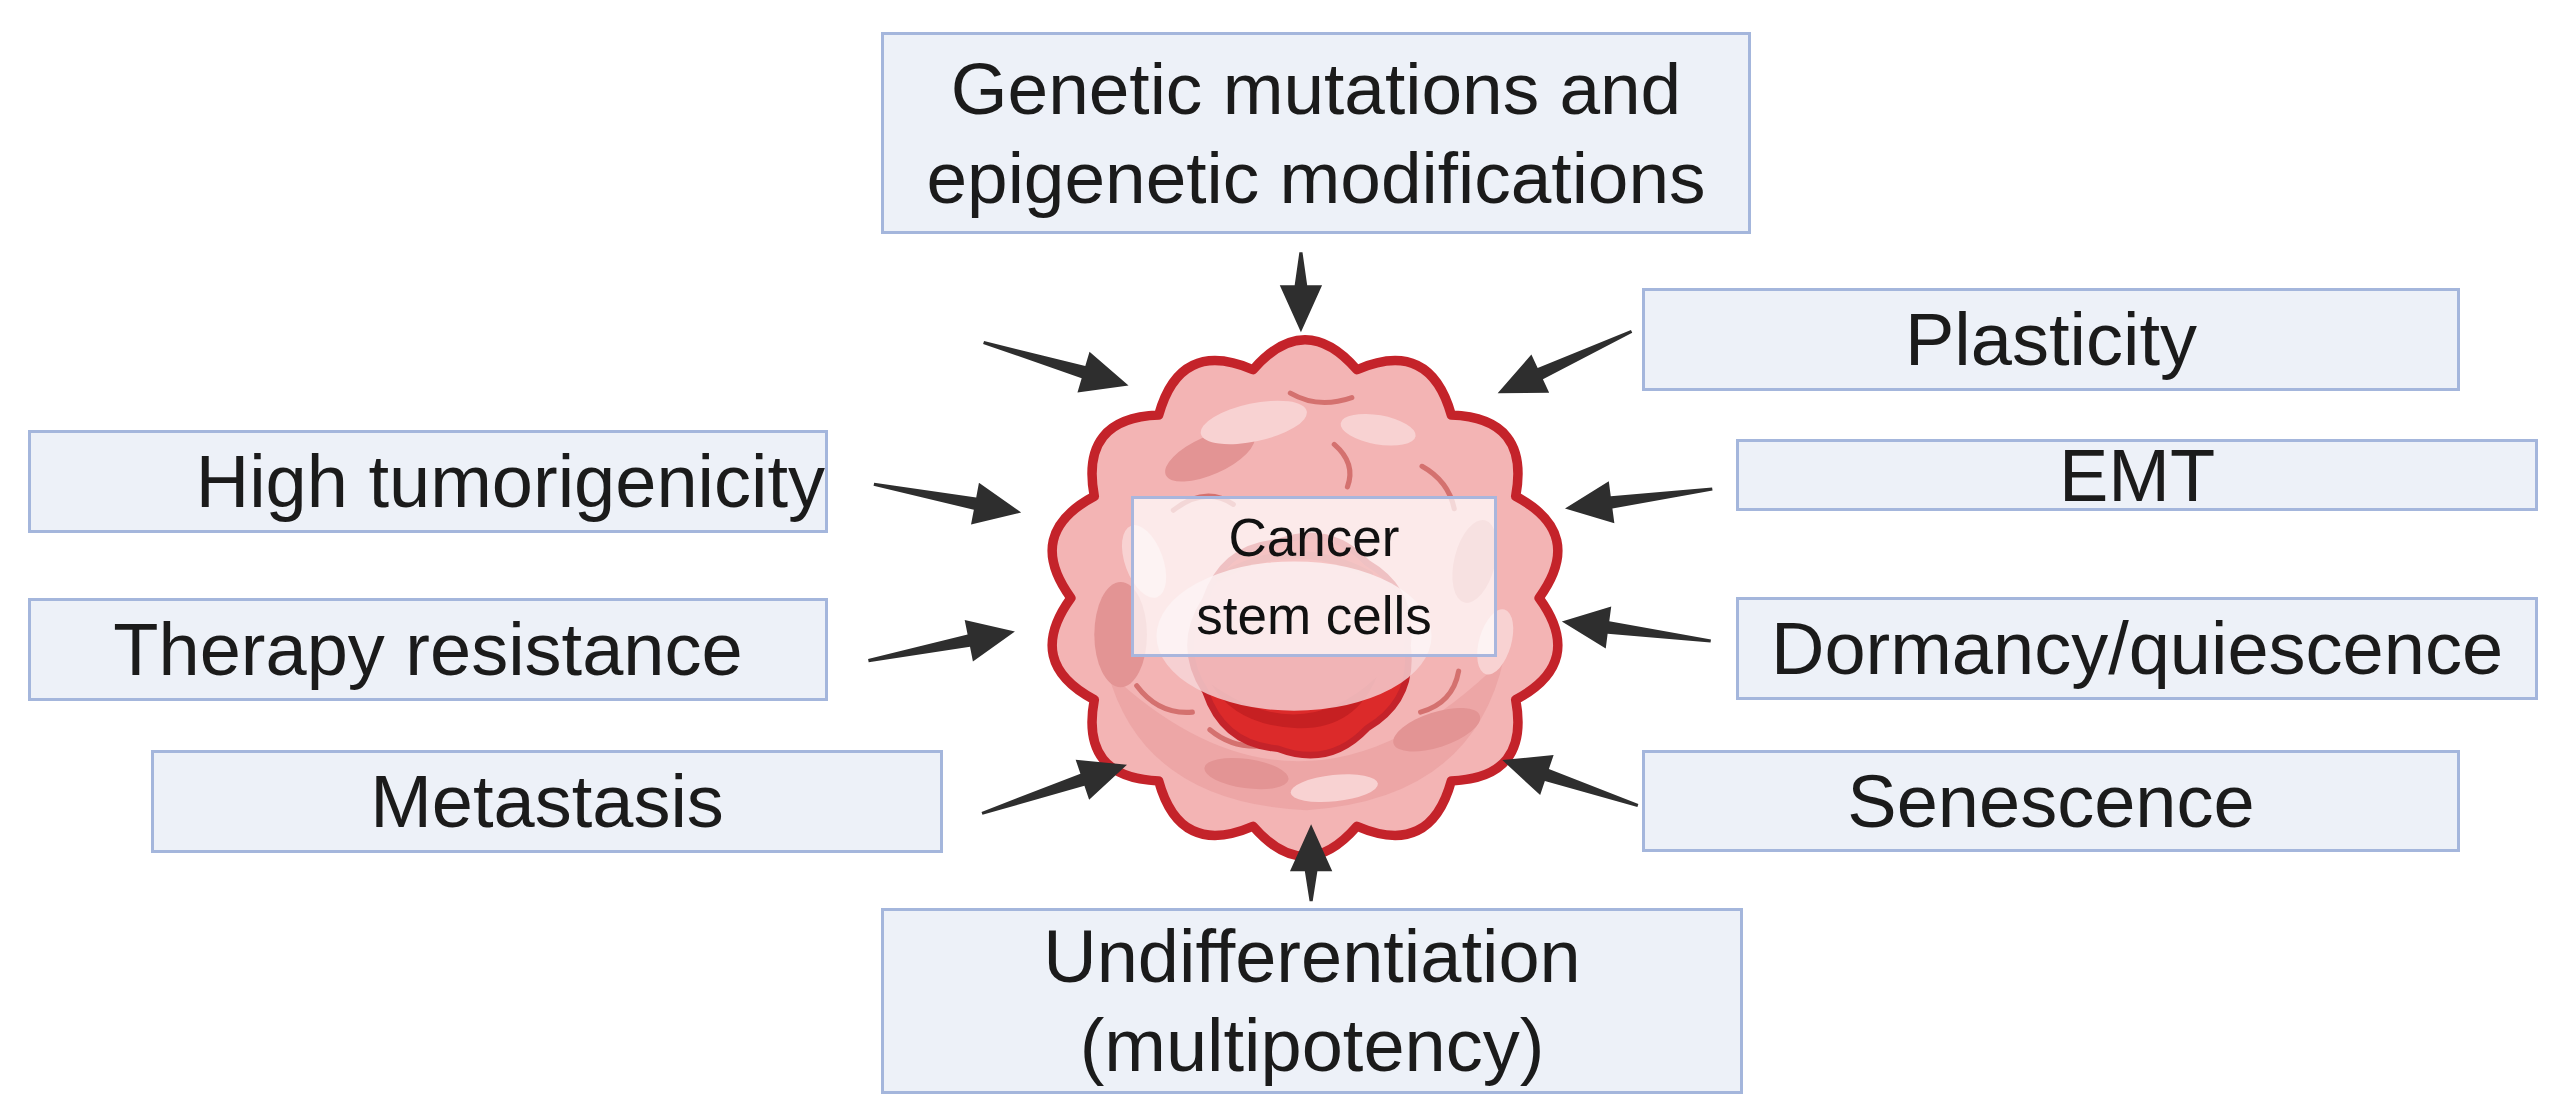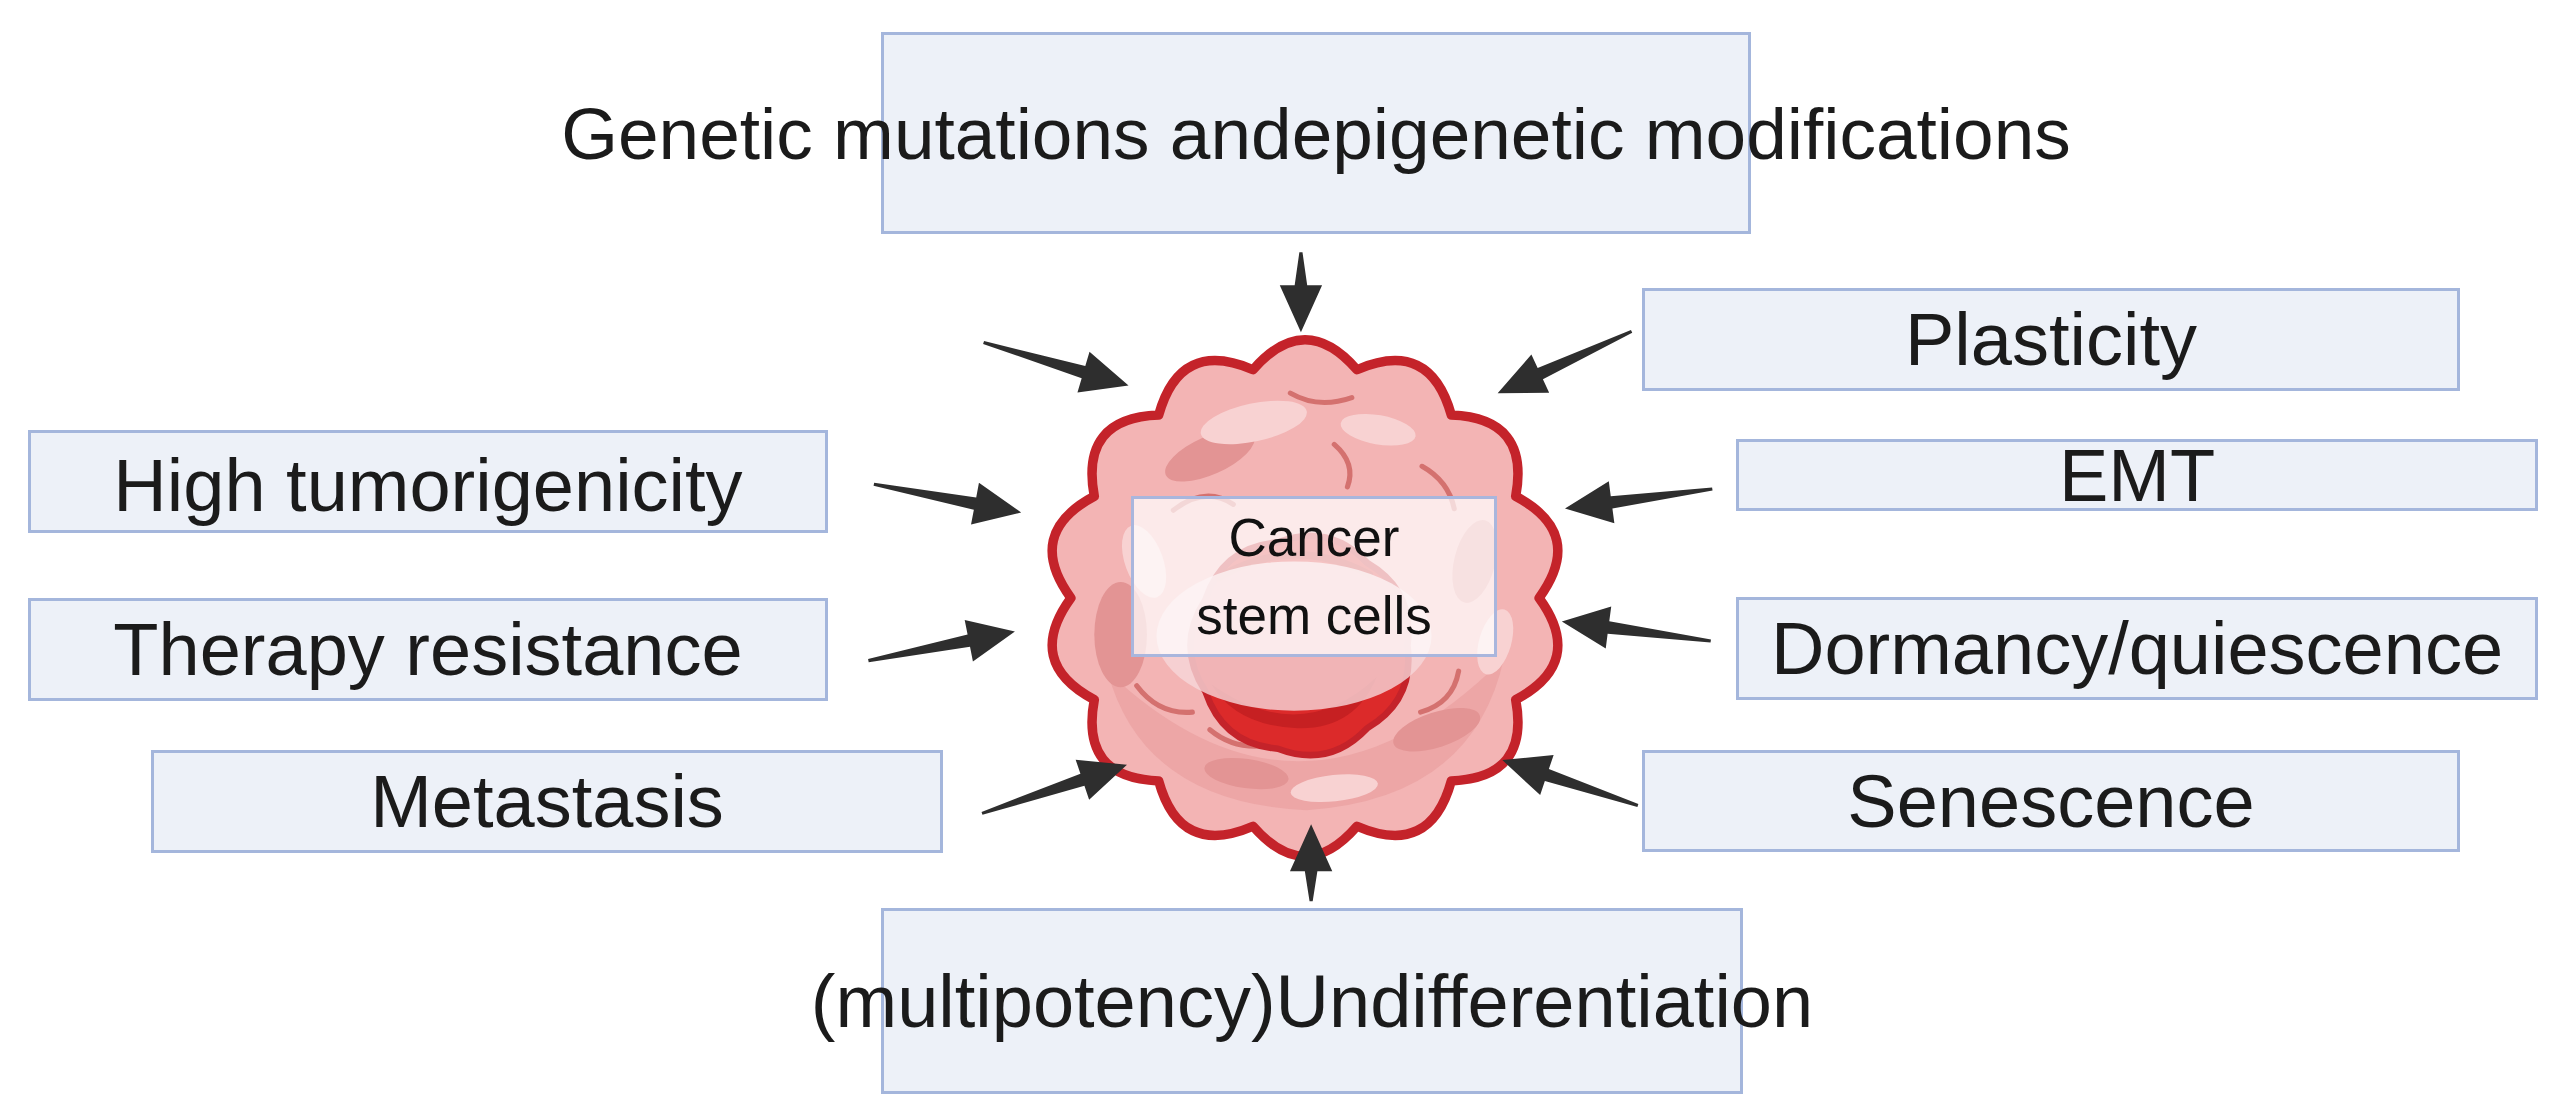--- a/index.html
+++ b/index.html
@@ -9,21 +9,21 @@
     background:#ffffff;
     font-family:"Liberation Sans", sans-serif;
     overflow:hidden;
   }
   .box{
     position:absolute;
     box-sizing:border-box;
     background:#edf1f8;
     border:3.1px solid #a4b6dc;
     color:#1b1b1b;
-    display:flex;
+    display:flex;flex-direction:column;
     align-items:center;justify-content:center;
     text-align:center;
     font-size:74px;line-height:89px;
     z-index:4;
     white-space:nowrap;
   }
   .box span{display:block;}
   .b-genetic {left:881px;top:32px;  width:870px;height:202px;font-size:73px;}
   .b-long    {left:129px; top:279px; width:815px;height:103px;}
   .b-high    {left:28px;  top:430px; width:800px;height:103px;align-items:flex-end;}
@@ -130,22 +130,22 @@
   <div class="box b-emt">
     <span>EMT</span>
   </div>
   <div class="box b-dorm">
     <span>Dormancy/quiescence</span>
   </div>
   <div class="box b-sene">
     <span>Senescence</span>
   </div>
   <div class="box b-undiff">
+    <span>Undifferentiation</span>
     <span>(multipotency)</span>
-    <span>Undifferentiation</span>
   </div>
 
   <div class="center-label">
     <span>Cancer</span>
     <span>stem cells</span>
   </div>
 
 </div>
 
 

